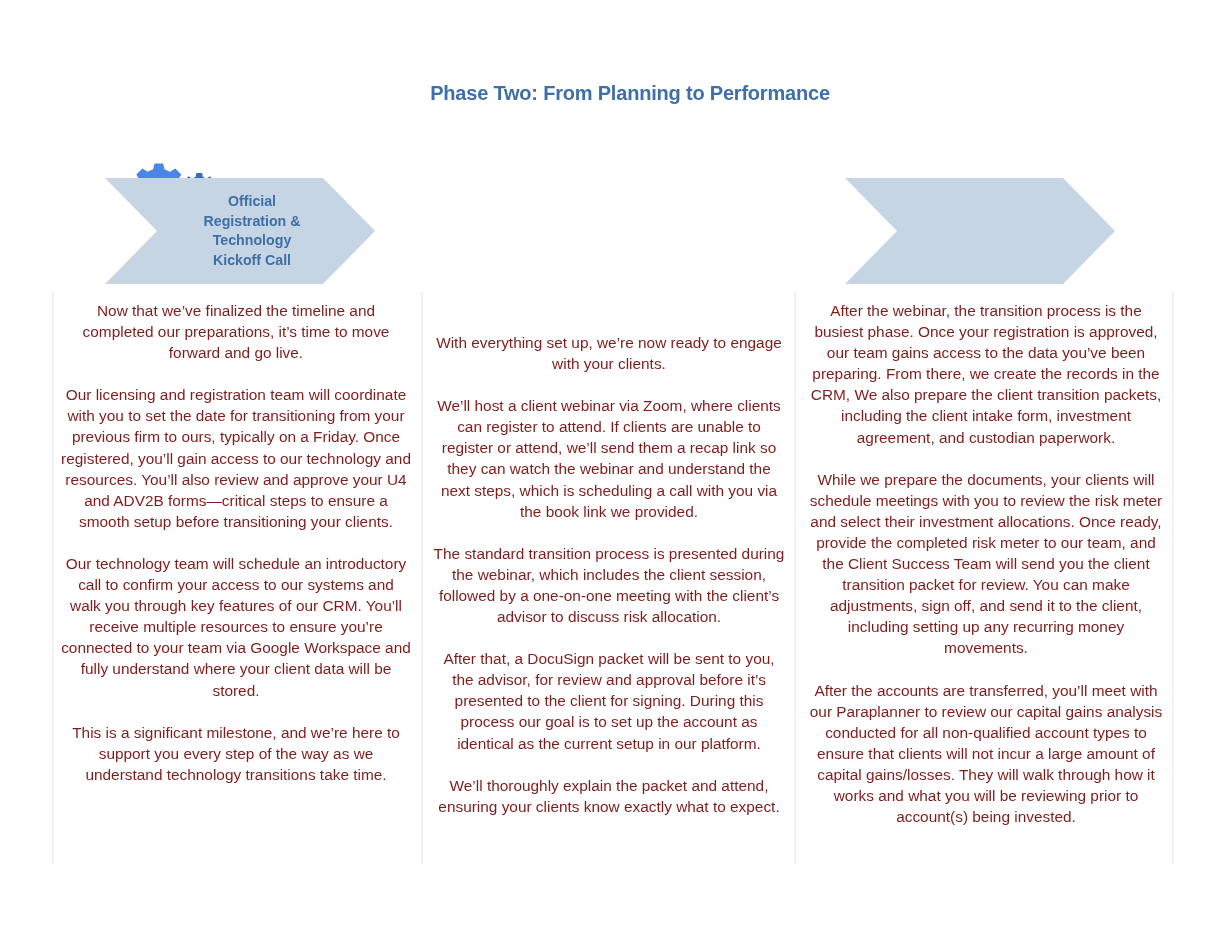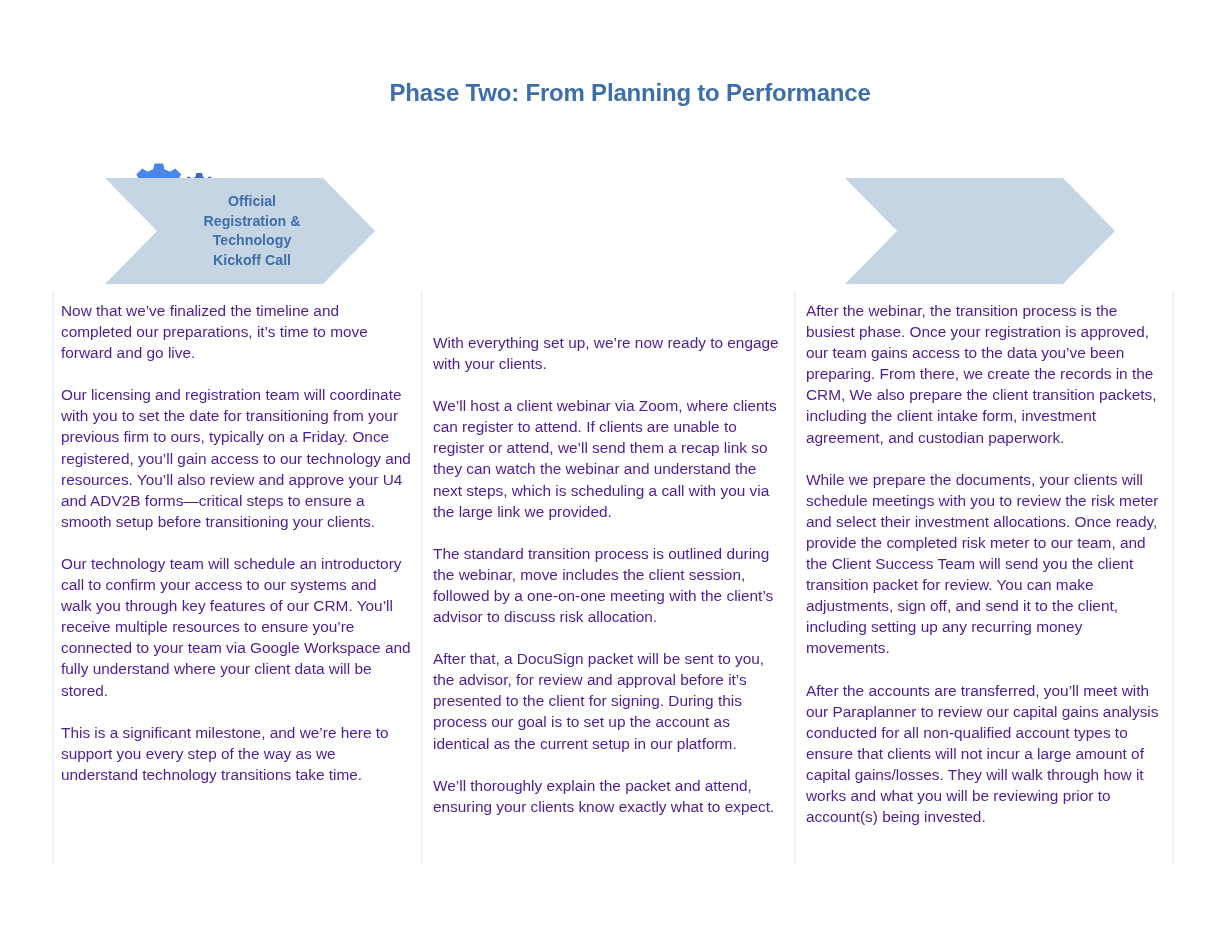--- a/index.html
+++ b/index.html
@@ -37,21 +37,21 @@
     width: 104px;
     height: 72px;
   }
 
   .page-title {
     position: absolute;
     left: 260px;
     top: 0px;
     width: 740px;
     text-align: center;
-    font-size: 24px;
+    font-size: 20px;
     font-weight: bold;
     color: #3f6fa8;
     letter-spacing: -0.2px;
     line-height: 30px;
     white-space: nowrap;
   }
 
   
   .chevron-band {
     position: absolute;
@@ -124,23 +124,23 @@
     top: 8px;
     width: 348px;
   }
   #col-0 { left: 61px; width: 350px; }
   #col-1 { left: 433px; width: 352px; margin-top: 32px; }
   #col-2 { left: 806px; width: 360px; }
 
   .para {
     font-size: 15.4px;
     line-height: 21.1px;
-    color: #4c1d95;
+    color: #7f1d1d;
     margin: 0 0 21px 0;
-    text-align: left;
+    text-align: center;
   }
   .para:last-child { margin-bottom: 0; }
 </style>
 </head>
 <body>
 
 <div id="page">
 
   <div class="header">
 
@@ -196,22 +196,22 @@
 
     <div class="column" id="col-0">
       <p class="para">Now that we’ve finalized the timeline and completed our preparations, it’s time to move forward and go live.</p>
       <p class="para">Our licensing and registration team will coordinate with you to set the date for transitioning from your previous firm to ours, typically on a Friday. Once registered, you’ll gain access to our technology and resources. You’ll also review and approve your U4 and ADV2B forms—critical steps to ensure a smooth setup before transitioning your clients.</p>
       <p class="para">Our technology team will schedule an introductory call to confirm your access to our systems and walk you through key features of our CRM. You’ll receive multiple resources to ensure you’re connected to your team via Google Workspace and fully understand where your client data will be stored.</p>
       <p class="para">This is a significant milestone, and we’re here to support you every step of the way as we understand technology transitions take time.</p>
     </div>
 
     <div class="column" id="col-1">
       <p class="para">With everything set up, we’re now ready to engage with your clients.</p>
-      <p class="para">We’ll host a client webinar via Zoom, where clients can register to attend. If clients are unable to register or attend, we’ll send them a recap link so they can watch the webinar and understand the next steps, which is scheduling a call with you via the large link we provided.</p>
-      <p class="para">The standard transition process is outlined during the webinar, move includes the client session, followed by a one-on-one meeting with the client’s advisor to discuss risk allocation.</p>
+      <p class="para">We’ll host a client webinar via Zoom, where clients can register to attend. If clients are unable to register or attend, we’ll send them a recap link so they can watch the webinar and understand the next steps, which is scheduling a call with you via the book link we provided.</p>
+      <p class="para">The standard transition process is presented during the webinar, which includes the client session, followed by a one-on-one meeting with the client’s advisor to discuss risk allocation.</p>
       <p class="para">After that, a DocuSign packet will be sent to you, the advisor, for review and approval before it’s presented to the client for signing. During this process our goal is to set up the account as identical as the current setup in our platform.</p>
       <p class="para">We’ll thoroughly explain the packet and attend, ensuring your clients know exactly what to expect.</p>
     </div>
 
     <div class="column" id="col-2">
       <p class="para">After the webinar, the transition process is the busiest phase. Once your registration is approved, our team gains access to the data you’ve been preparing. From there, we create the records in the CRM, We also prepare the client transition packets, including the client intake form, investment agreement, and custodian paperwork.</p>
       <p class="para">While we prepare the documents, your clients will schedule meetings with you to review the risk meter and select their investment allocations. Once ready, provide the completed risk meter to our team, and the Client Success Team will send you the client transition packet for review. You can make adjustments, sign off, and send it to the client, including setting up any recurring money movements.</p>
       <p class="para">After the accounts are transferred, you’ll meet with our Paraplanner to review our capital gains analysis conducted for all non-qualified account types to ensure that clients will not incur a large amount of capital gains/losses. They will walk through how it works and what you will be reviewing prior to account(s) being invested.</p>
     </div>
   </div>

